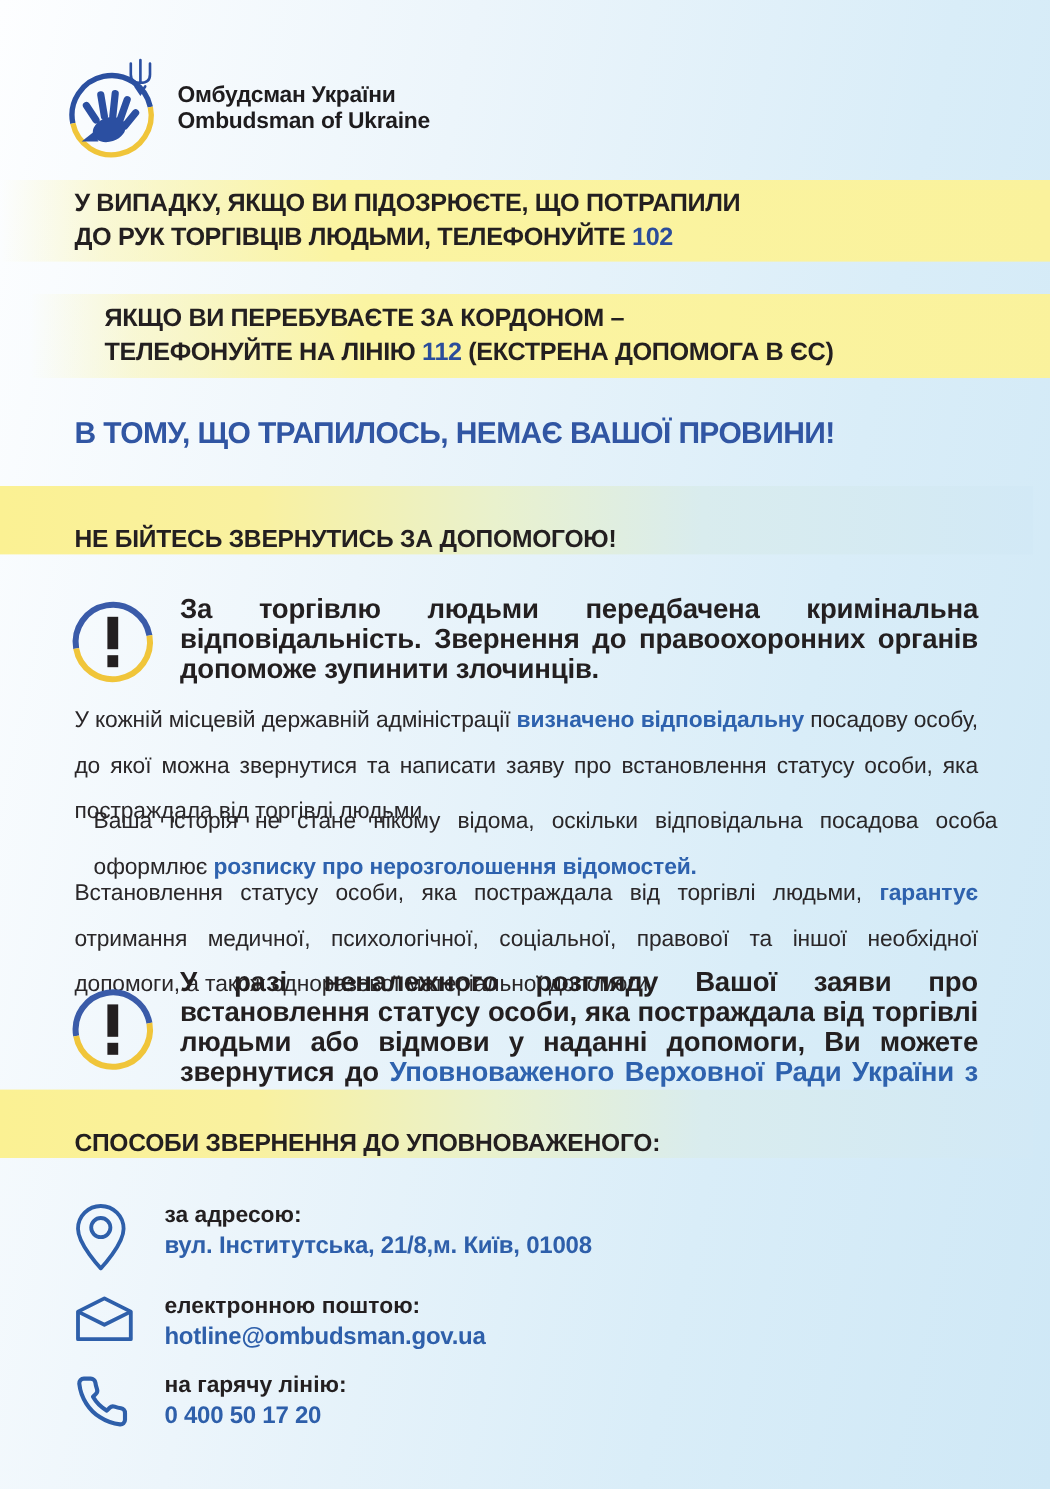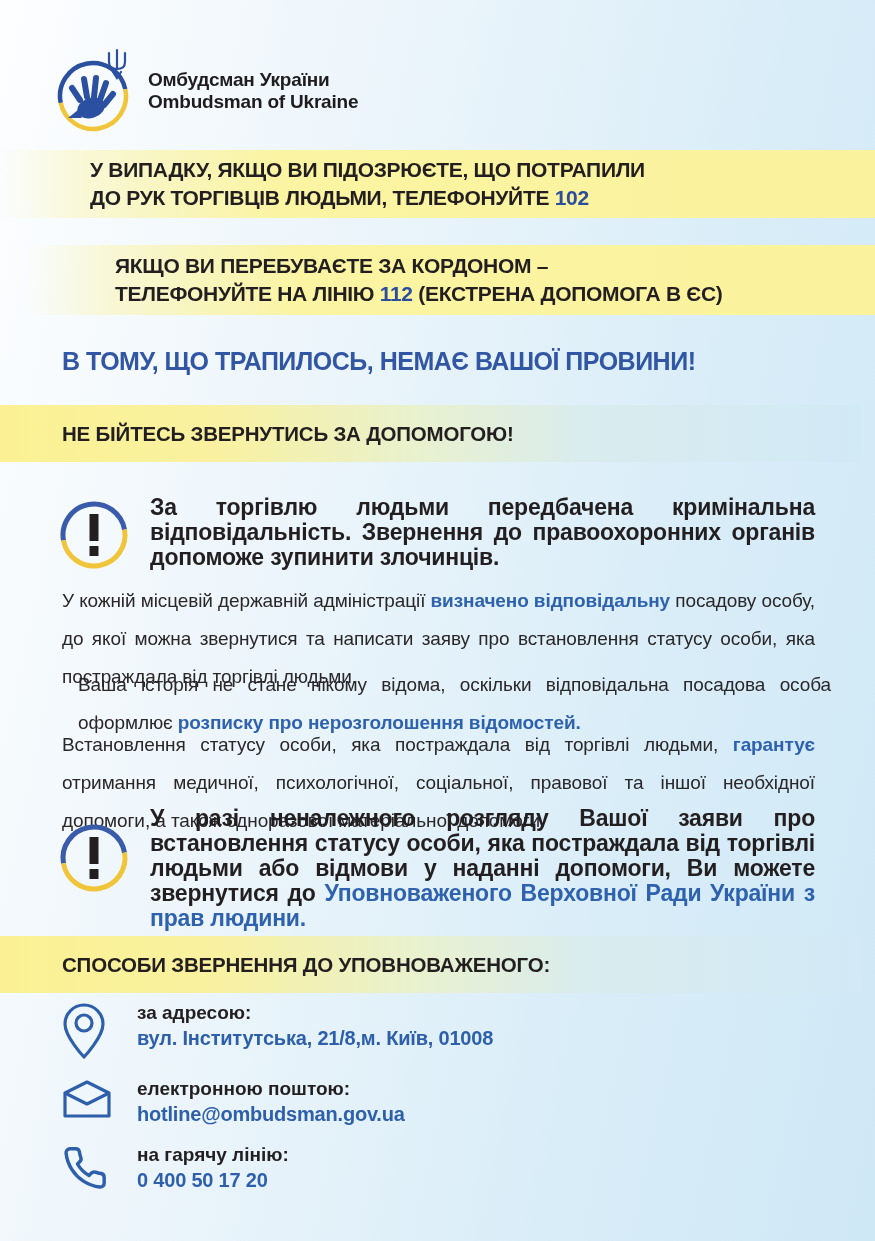--- a/index.html
+++ b/index.html
@@ -16,39 +16,39 @@
   .logo-text{margin-left:12px;font-weight:700;font-size:19px;line-height:22px;color:#1e1c1e;letter-spacing:-0.2px;}
   
   .banner{
     position:absolute;left:0;width:875px;
     background:linear-gradient(90deg,rgba(251,244,162,0) 0%,rgba(251,244,162,0.45) 10%,#fbf4a2 32%,#faf29c 100%);
     display:flex;align-items:center;
   }
   .banner-1{top:150px;height:68px;}
   .banner-2{top:245px;height:70px;margin-left:25px;}
   .banner-text{
-    padding-left:90px;
+    padding-left:62px;
     font-weight:700;font-size:21px;line-height:28px;
     letter-spacing:-0.3px;color:#231f20;text-transform:uppercase;
   }
   .num{color:#2b4d9b;}
   
   .headline{
     position:absolute;left:62px;top:346px;margin:0;
     font-weight:800;font-size:25px;line-height:30px;letter-spacing:-0.5px;
     color:#3156a3;text-transform:uppercase;
   }
   
   .band{
     position:absolute;left:0;width:861px;height:57px;
     background:linear-gradient(90deg,#fbf193 0%,#f9f1a0 25%,#e9f1cd 48%,#d9ecee 68%,#d2e9f6 100%);
-    display:flex;align-items:center;
+    display:flex;align-items:flex-end;
   }
   .band-1{top:405px;}
-  .band-2{top:936px;}
+  .band-2{top:908px;}
   .band span{
     padding-left:62px;font-weight:800;font-size:20.5px;letter-spacing:-0.2px;
     color:#231f20;text-transform:uppercase;
   }
   
   .callout{position:absolute;left:0;width:875px;}
   .callout-1{top:495px;}
   .callout-2{top:806px;}
   .callout .excl{position:absolute;left:58px;top:4px;}
   .callout p{

